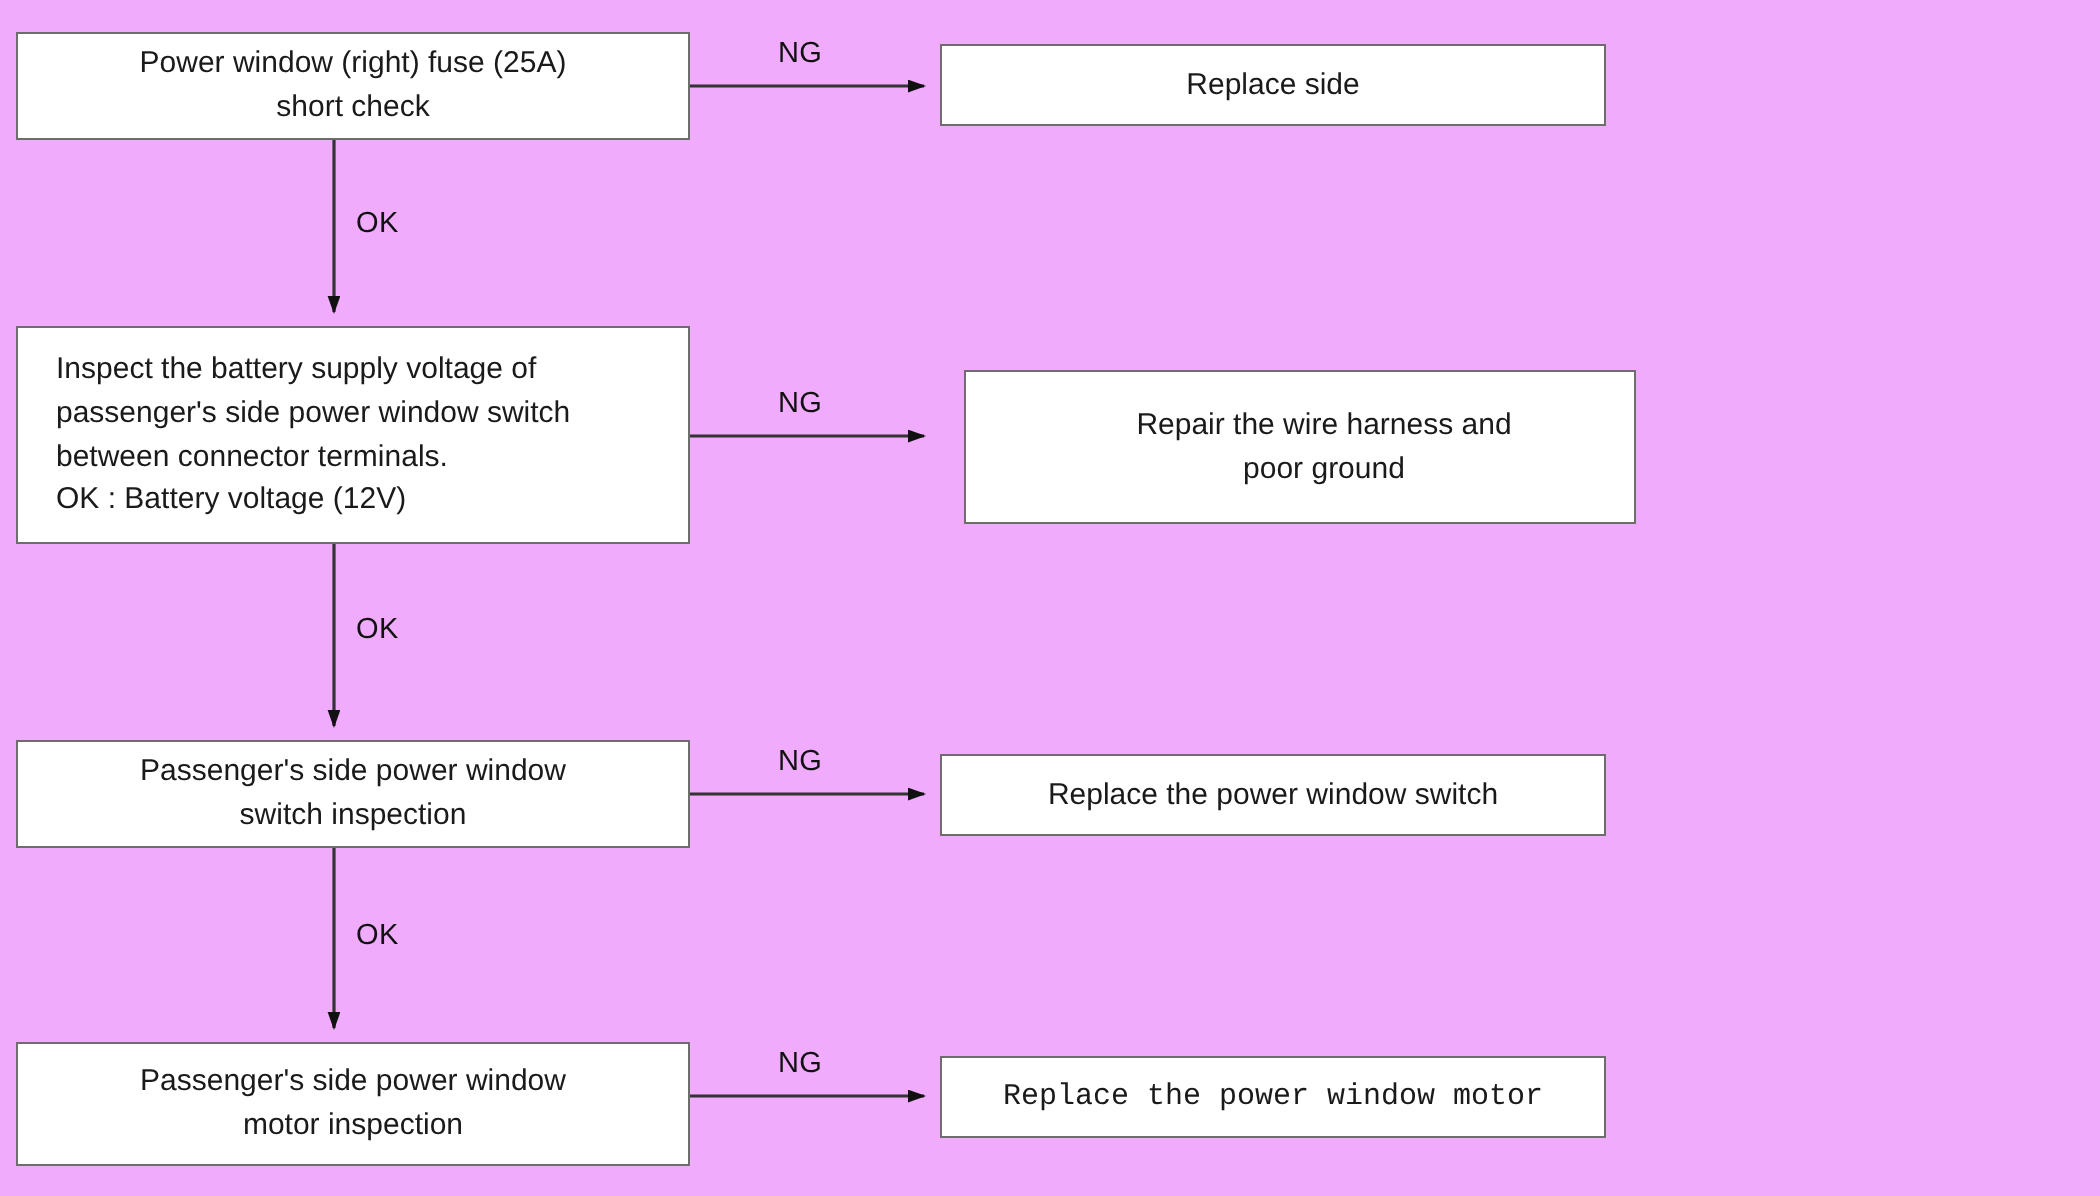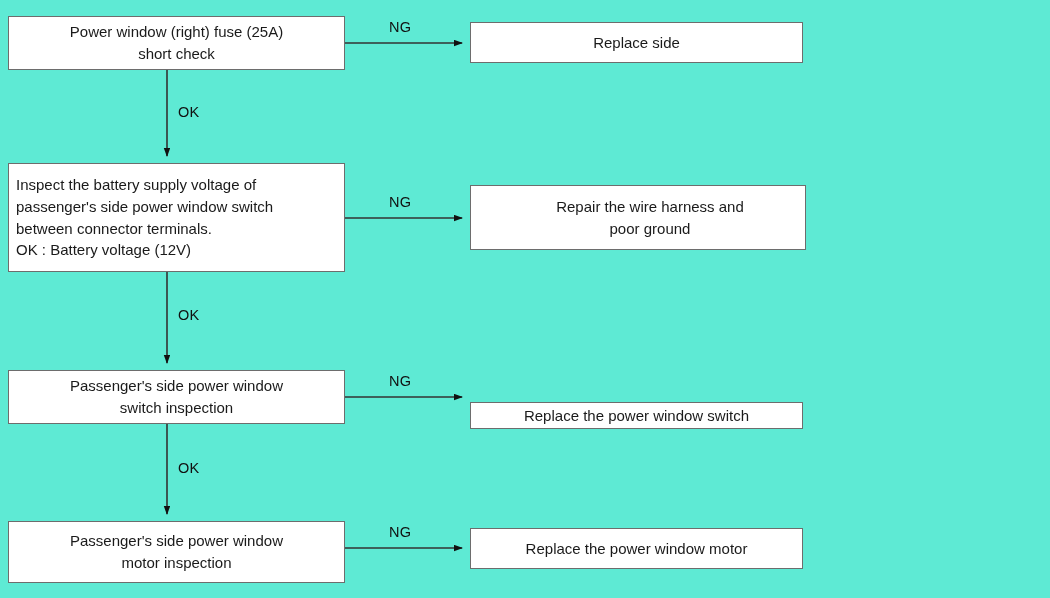--- a/index.html
+++ b/index.html
@@ -5,21 +5,21 @@
 <style>
   html, body {
     margin: 0;
     padding: 0;
     background: #ffffff;
   }
   #canvas {
     position: relative;
     width: 1050px;
     height: 598px;
-    background: #5eead4;
+    background: #f0abfc;
     font-family: "Liberation Sans", sans-serif;
     overflow: hidden;
   }
   .node {
     position: absolute;
     box-sizing: border-box;
     border: 1px solid #6d6d6d;
     background: #ffffff;
     display: flex;
     align-items: center;
@@ -27,21 +27,21 @@
     color: #1a1a1a;
     font-size: 15px;
     line-height: 1.45;
     text-align: center;
     white-space: pre-line;
     padding: 2px 6px;
   }
   .node.left-align {
     justify-content: flex-start;
     text-align: left;
-    padding-left: 7px;
+    padding-left: 19px;
   }
   .edge-label {
     position: absolute;
     font-size: 14.5px;
     font-weight: normal;
     color: #111111;
     letter-spacing: 0.2px;
   }
   .svg-layer {
     position: absolute;
@@ -93,26 +93,26 @@
 OK : Battery voltage (12V)</div>
 
   <div class="node" style="left:8px; top:370px; width:337px; height:54px;">Passenger's side power window
 switch inspection</div>
 
   <div class="node" style="left:8px; top:521px; width:337px; height:62px;">Passenger's side power window
 motor inspection</div>
 
   <div class="node" style="left:470px; top:22px; width:333px; height:41px;">Replace side</div>
 
-  <div class="node" style="left:470px; top:185px; width:336px; height:65px;padding-left:30px;">Repair the wire harness and
+  <div class="node" style="left:482px; top:185px; width:336px; height:77px;padding-left:30px;">Repair the wire harness and
 poor ground</div>
 
-  <div class="node" style="left:470px; top:377px; width:333px; height:27px;margin-top:25px;">Replace the power window switch</div>
+  <div class="node" style="left:470px; top:377px; width:333px; height:41px;">Replace the power window switch</div>
 
-  <div class="node" style="left:470px; top:528px; width:333px; height:41px;">Replace the power window motor</div>
+  <div class="node" style="left:470px; top:528px; width:333px; height:41px;font-family:Liberation Mono, monospace;">Replace the power window motor</div>
 
   <div class="edge-label" style="left:389px; top:19px;">NG</div>
   <div class="edge-label" style="left:178px; top:104px;">OK</div>
 
   <div class="edge-label" style="left:389px; top:194px;">NG</div>
   <div class="edge-label" style="left:178px; top:307px;">OK</div>
 
   <div class="edge-label" style="left:389px; top:373px;">NG</div>
   <div class="edge-label" style="left:178px; top:460px;">OK</div>
 

